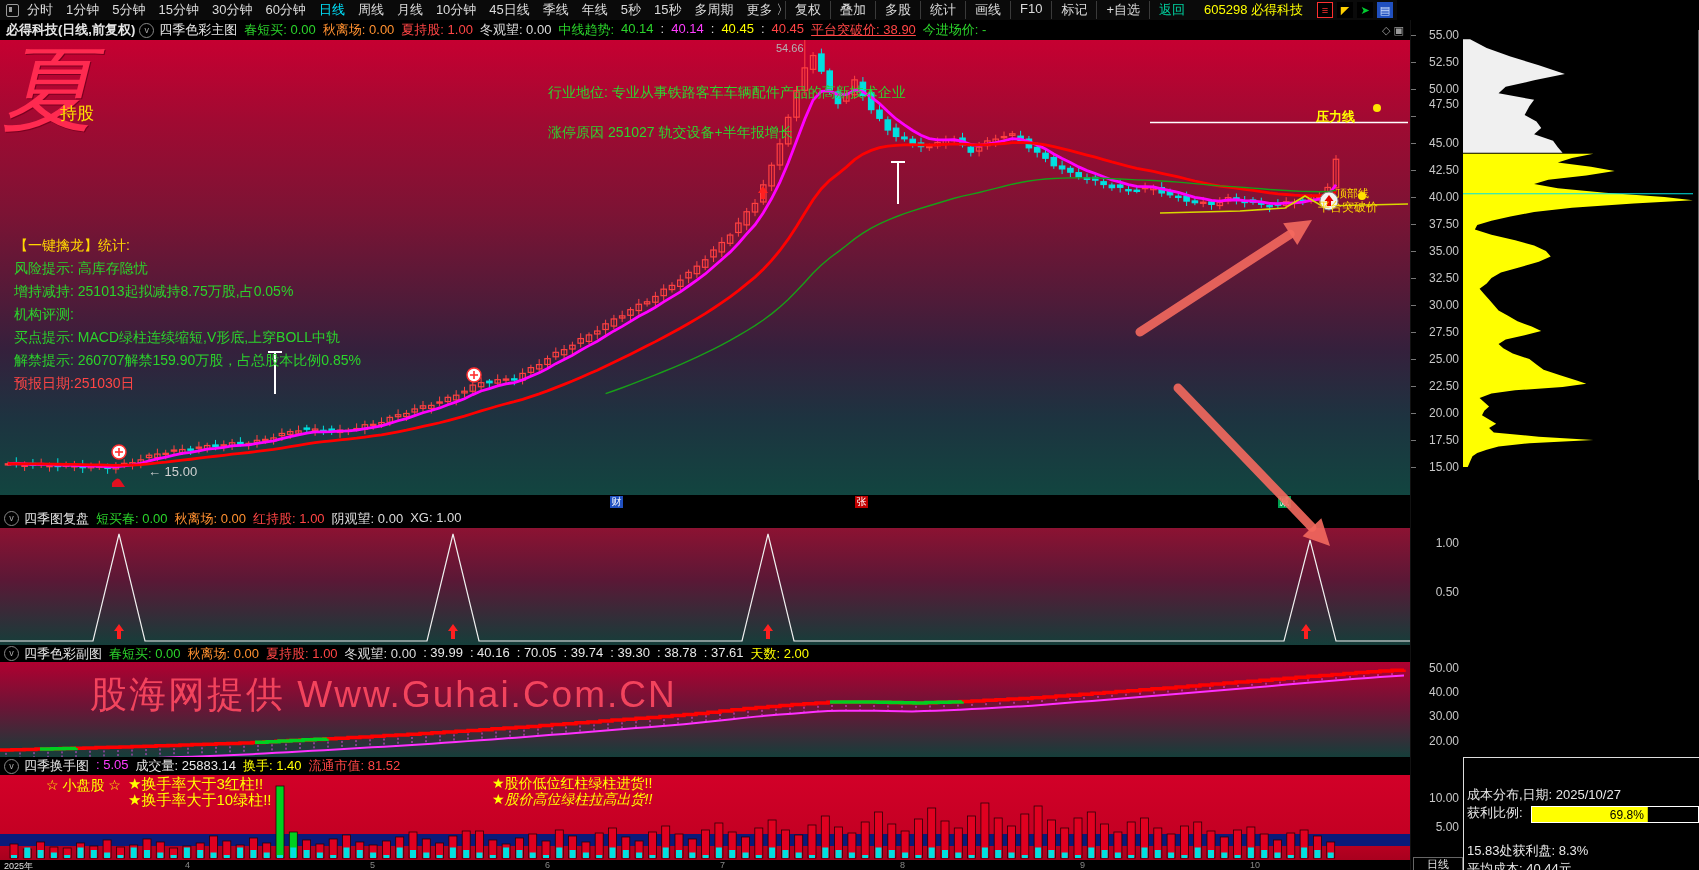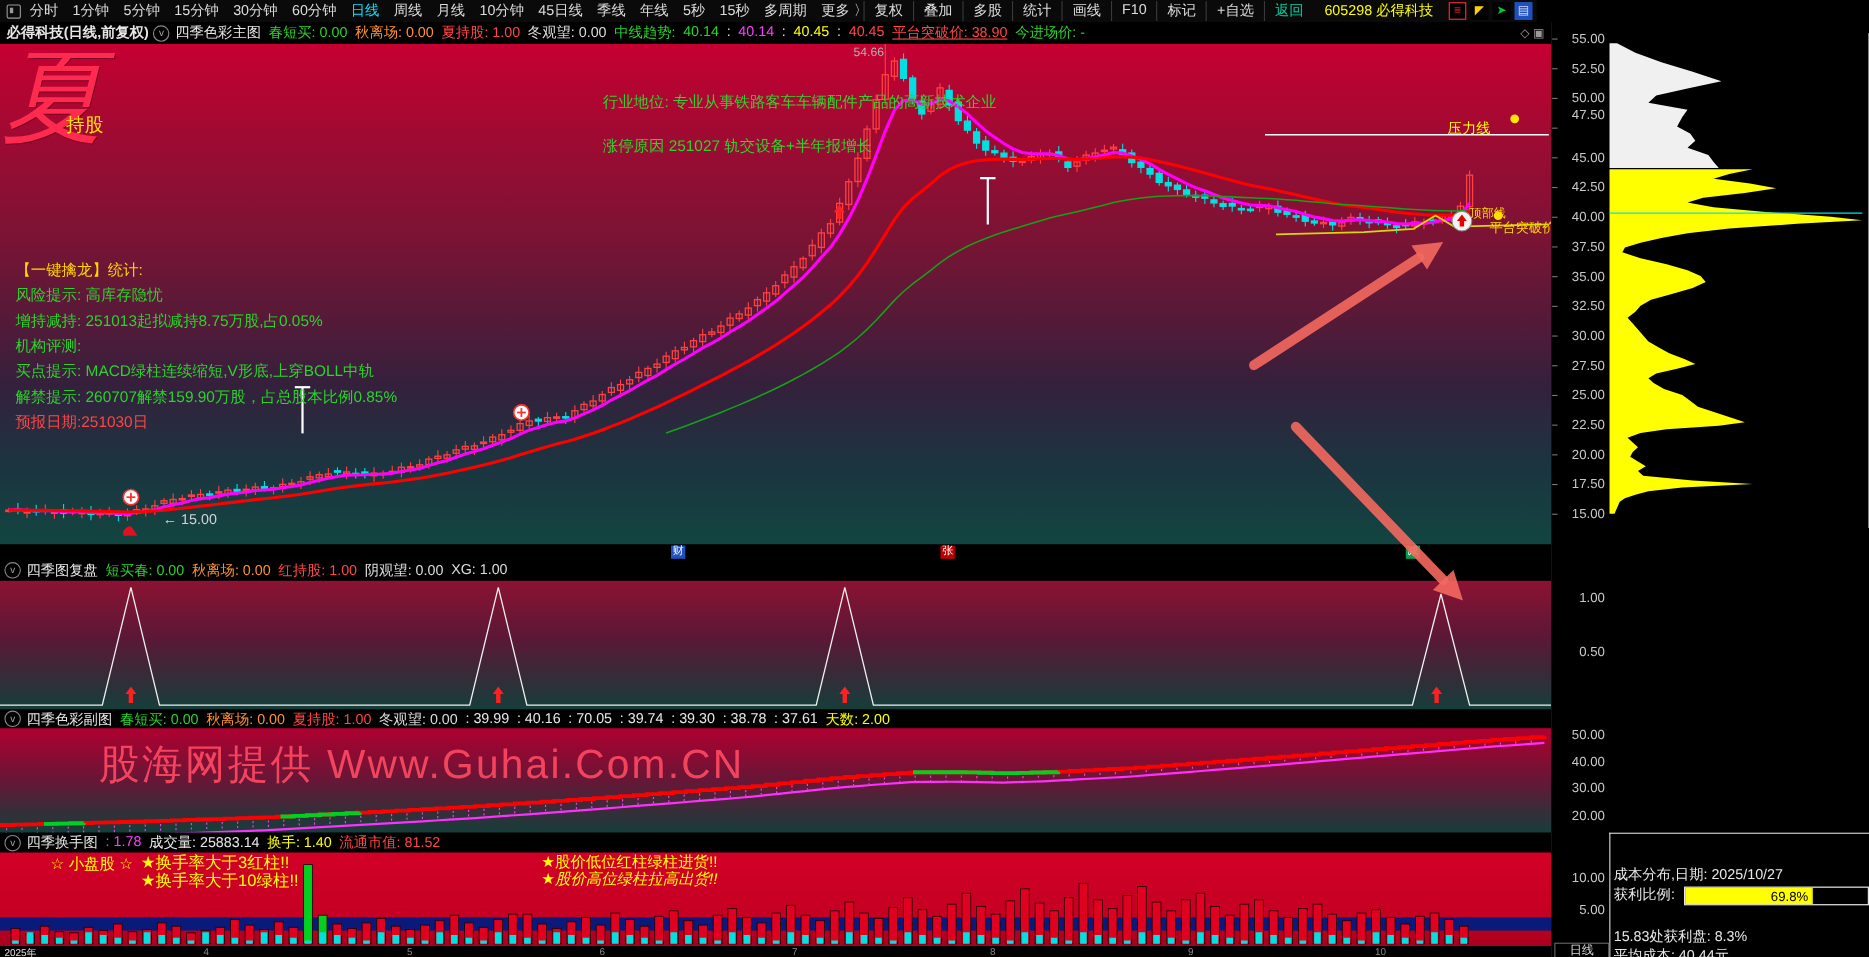--- a/index.html
+++ b/index.html
@@ -459,23 +459,23 @@
     <div id="statblock" style="position:absolute;left:14px;top:194px;font-size:14px;line-height:23px;">
         <div style="color: rgb(255, 215, 0);">【一键擒龙】统计:</div>
         <div style="color: rgb(43, 211, 43);">风险提示: 高库存隐忧</div>
         <div style="color: rgb(43, 211, 43);">增持减持: 251013起拟减持8.75万股,占0.05%</div>
         <div style="color: rgb(43, 211, 43);">机构评测:</div>
         <div style="color: rgb(43, 211, 43);">买点提示: MACD绿柱连续缩短,V形底,上穿BOLL中轨</div>
         <div style="color: rgb(43, 211, 43);">解禁提示: 260707解禁159.90万股，占总股本比例0.85%</div>
         <div style="color: rgb(255, 69, 69);">预报日期:251030日</div>
       </div>
     <div id="mainfloats">
-        <div style="position:absolute;left:1316px;top:68px;color:#ffff00;font-size:13px;white-space:nowrap;">压力线</div>
+        <div style="position:absolute;left:1316px;top:68px;color:#ffff00;font-size:13px;white-space:nowrap;font-weight:bold;">压力线</div>
         <div style="position:absolute;left:1336px;top:146px;color:#ffd800;font-size:11px;white-space:nowrap;">顶部线</div>
-        <div style="position:absolute;left:1318px;top:159px;color:#ffd800;font-size:12px;white-space:nowrap;margin-left:36px;">平台突破价</div>
+        <div style="position:absolute;left:1318px;top:159px;color:#ffd800;font-size:12px;white-space:nowrap;">平台突破价</div>
         <div style="position:absolute;left:776px;top:2px;color:#b4b4b4;font-size:11px;white-space:nowrap;">54.66</div>
         <div style="position:absolute;left:148px;top:424px;color:#d2d2d2;font-size:13px;white-space:nowrap;">← 15.00</div>
       </div>
   </div>
 
   <div id="markerstrip" class="abs">
       <div style="position: absolute; left: 610px; background: rgb(32, 80, 192);" class="mk">财</div>
       <div style="position: absolute; left: 855px; background: rgb(192, 0, 0);" class="mk">张</div>
       <div style="position: absolute; left: 1278px; background: rgb(0, 160, 80);" class="mk">减</div>
     </div>
@@ -627,21 +627,21 @@
         <line x1="1364" y1="13.066666666666666" x2="1364" y2="15.246666666666666" stroke="#ff50ff" stroke-width="1" stroke-dasharray="2,2" opacity="0.85"></line>
         <line x1="1378" y1="12.133333333333333" x2="1378" y2="14.243333333333332" stroke="#ff50ff" stroke-width="1" stroke-dasharray="2,2" opacity="0.85"></line>
         <line x1="1392" y1="11.2" x2="1392" y2="13.239999999999998" stroke="#ff50ff" stroke-width="1" stroke-dasharray="2,2" opacity="0.85"></line>
       </svg>
   </div>
 
   <div id="hshead" class="abs phead">
     <span class="chev">v</span>
     <span class="pname">四季换手图</span>
     <span id="hstokens" style="display:flex;">
-        <span class="tok" style="color: rgb(255, 60, 255);">: 1.78</span>
+        <span class="tok" style="color: rgb(255, 60, 255);">: 5.05</span>
         <span class="tok" style="color: rgb(232, 232, 232);">成交量: 25883.14</span>
         <span class="tok" style="color: rgb(255, 255, 0);">换手: 1.40</span>
         <span class="tok" style="color: rgb(255, 69, 69);">流通市值: 81.52</span>
       </span>
   </div>
   <div id="hspanel" class="abs">
     <svg id="hssvg" width="1410" height="85" style="position:absolute;left:0;top:0;">
         <rect x="0" y="59" width="1410" height="12" fill="#0a1a7a"></rect>
         <rect x="10" y="69" width="8" height="14" fill="#e00020" stroke="#2a0006" stroke-width="0.8"></rect>
         <rect x="11" y="80" width="6" height="3" fill="#00e0e0"></rect>

